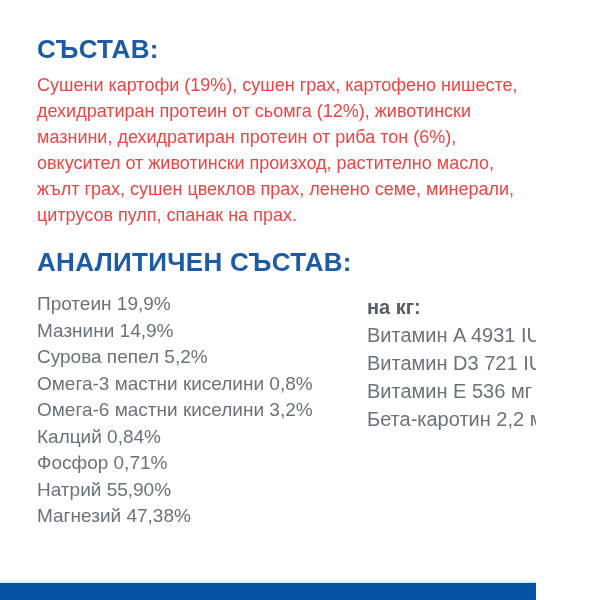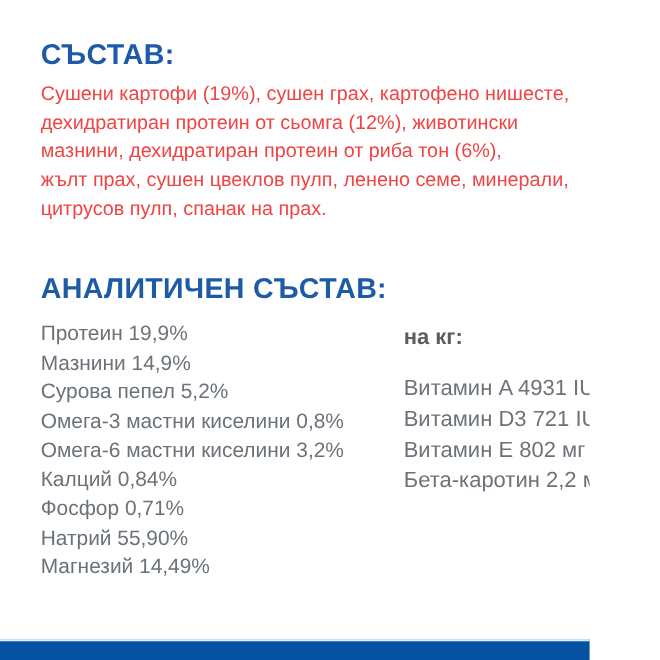--- a/index.html
+++ b/index.html
@@ -46,21 +46,21 @@
     position: absolute;
     left: 367px;
     top: 293px;
     font-size: 20px;
     line-height: 28px;
     color: #6b7279;
   }
   .vitamins-col .per-kg {
     font-weight: bold;
     color: #565e64;
-    margin-bottom: 18px;
+    margin-bottom: 0;
   }
   .vitamins-col div { white-space: nowrap; }
   .bottom-bar {
     position: absolute;
     left: 0;
     bottom: 0;
     width: 600px;
     height: 17px;
     background: #0552a4;
     border-top: 2px solid #d9edf9;
@@ -70,43 +70,44 @@
 <body>
 
 <div class="page">
 
   <h1 class="section-heading heading-composition">СЪСТАВ:</h1>
 
   <div class="ingredients">
       <div>Сушени картофи (19%), сушен грах, картофено нишесте,</div>
       <div>дехидратиран протеин от сьомга (12%), животински</div>
       <div>мазнини, дехидратиран протеин от риба тон (6%),</div>
-      <div>жълт прах, сушен цвеклов пулп, ленено семе, минерали,</div>
+      <div>овкусител от животински произход, растително масло,</div>
+      <div>жълт грах, сушен цвеклов прах, ленено семе, минерали,</div>
       <div>цитрусов пулп, спанак на прах.</div>
     </div>
 
   <h1 class="section-heading heading-analysis">АНАЛИТИЧЕН СЪСТАВ:</h1>
 
   <div class="nutrients-col">
       <div>Протеин 19,9%</div>
       <div>Мазнини 14,9%</div>
       <div>Сурова пепел 5,2%</div>
       <div>Омега-3 мастни киселини 0,8%</div>
       <div>Омега-6 мастни киселини 3,2%</div>
       <div>Калций 0,84%</div>
       <div>Фосфор 0,71%</div>
       <div>Натрий 55,90%</div>
-      <div>Магнезий 14,49%</div>
+      <div>Магнезий 47,38%</div>
     </div>
 
   <div class="vitamins-col">
     <div class="per-kg">на кг:</div>
     <div>
         <div>Витамин A 4931 IU</div>
         <div>Витамин D3 721 IU</div>
-        <div>Витамин E 802 мг</div>
+        <div>Витамин E 536 мг</div>
         <div>Бета-каротин 2,2 мг</div>
       </div>
   </div>
 
   <div class="bottom-bar"></div>
 
 </div>
 
 </body></html>

